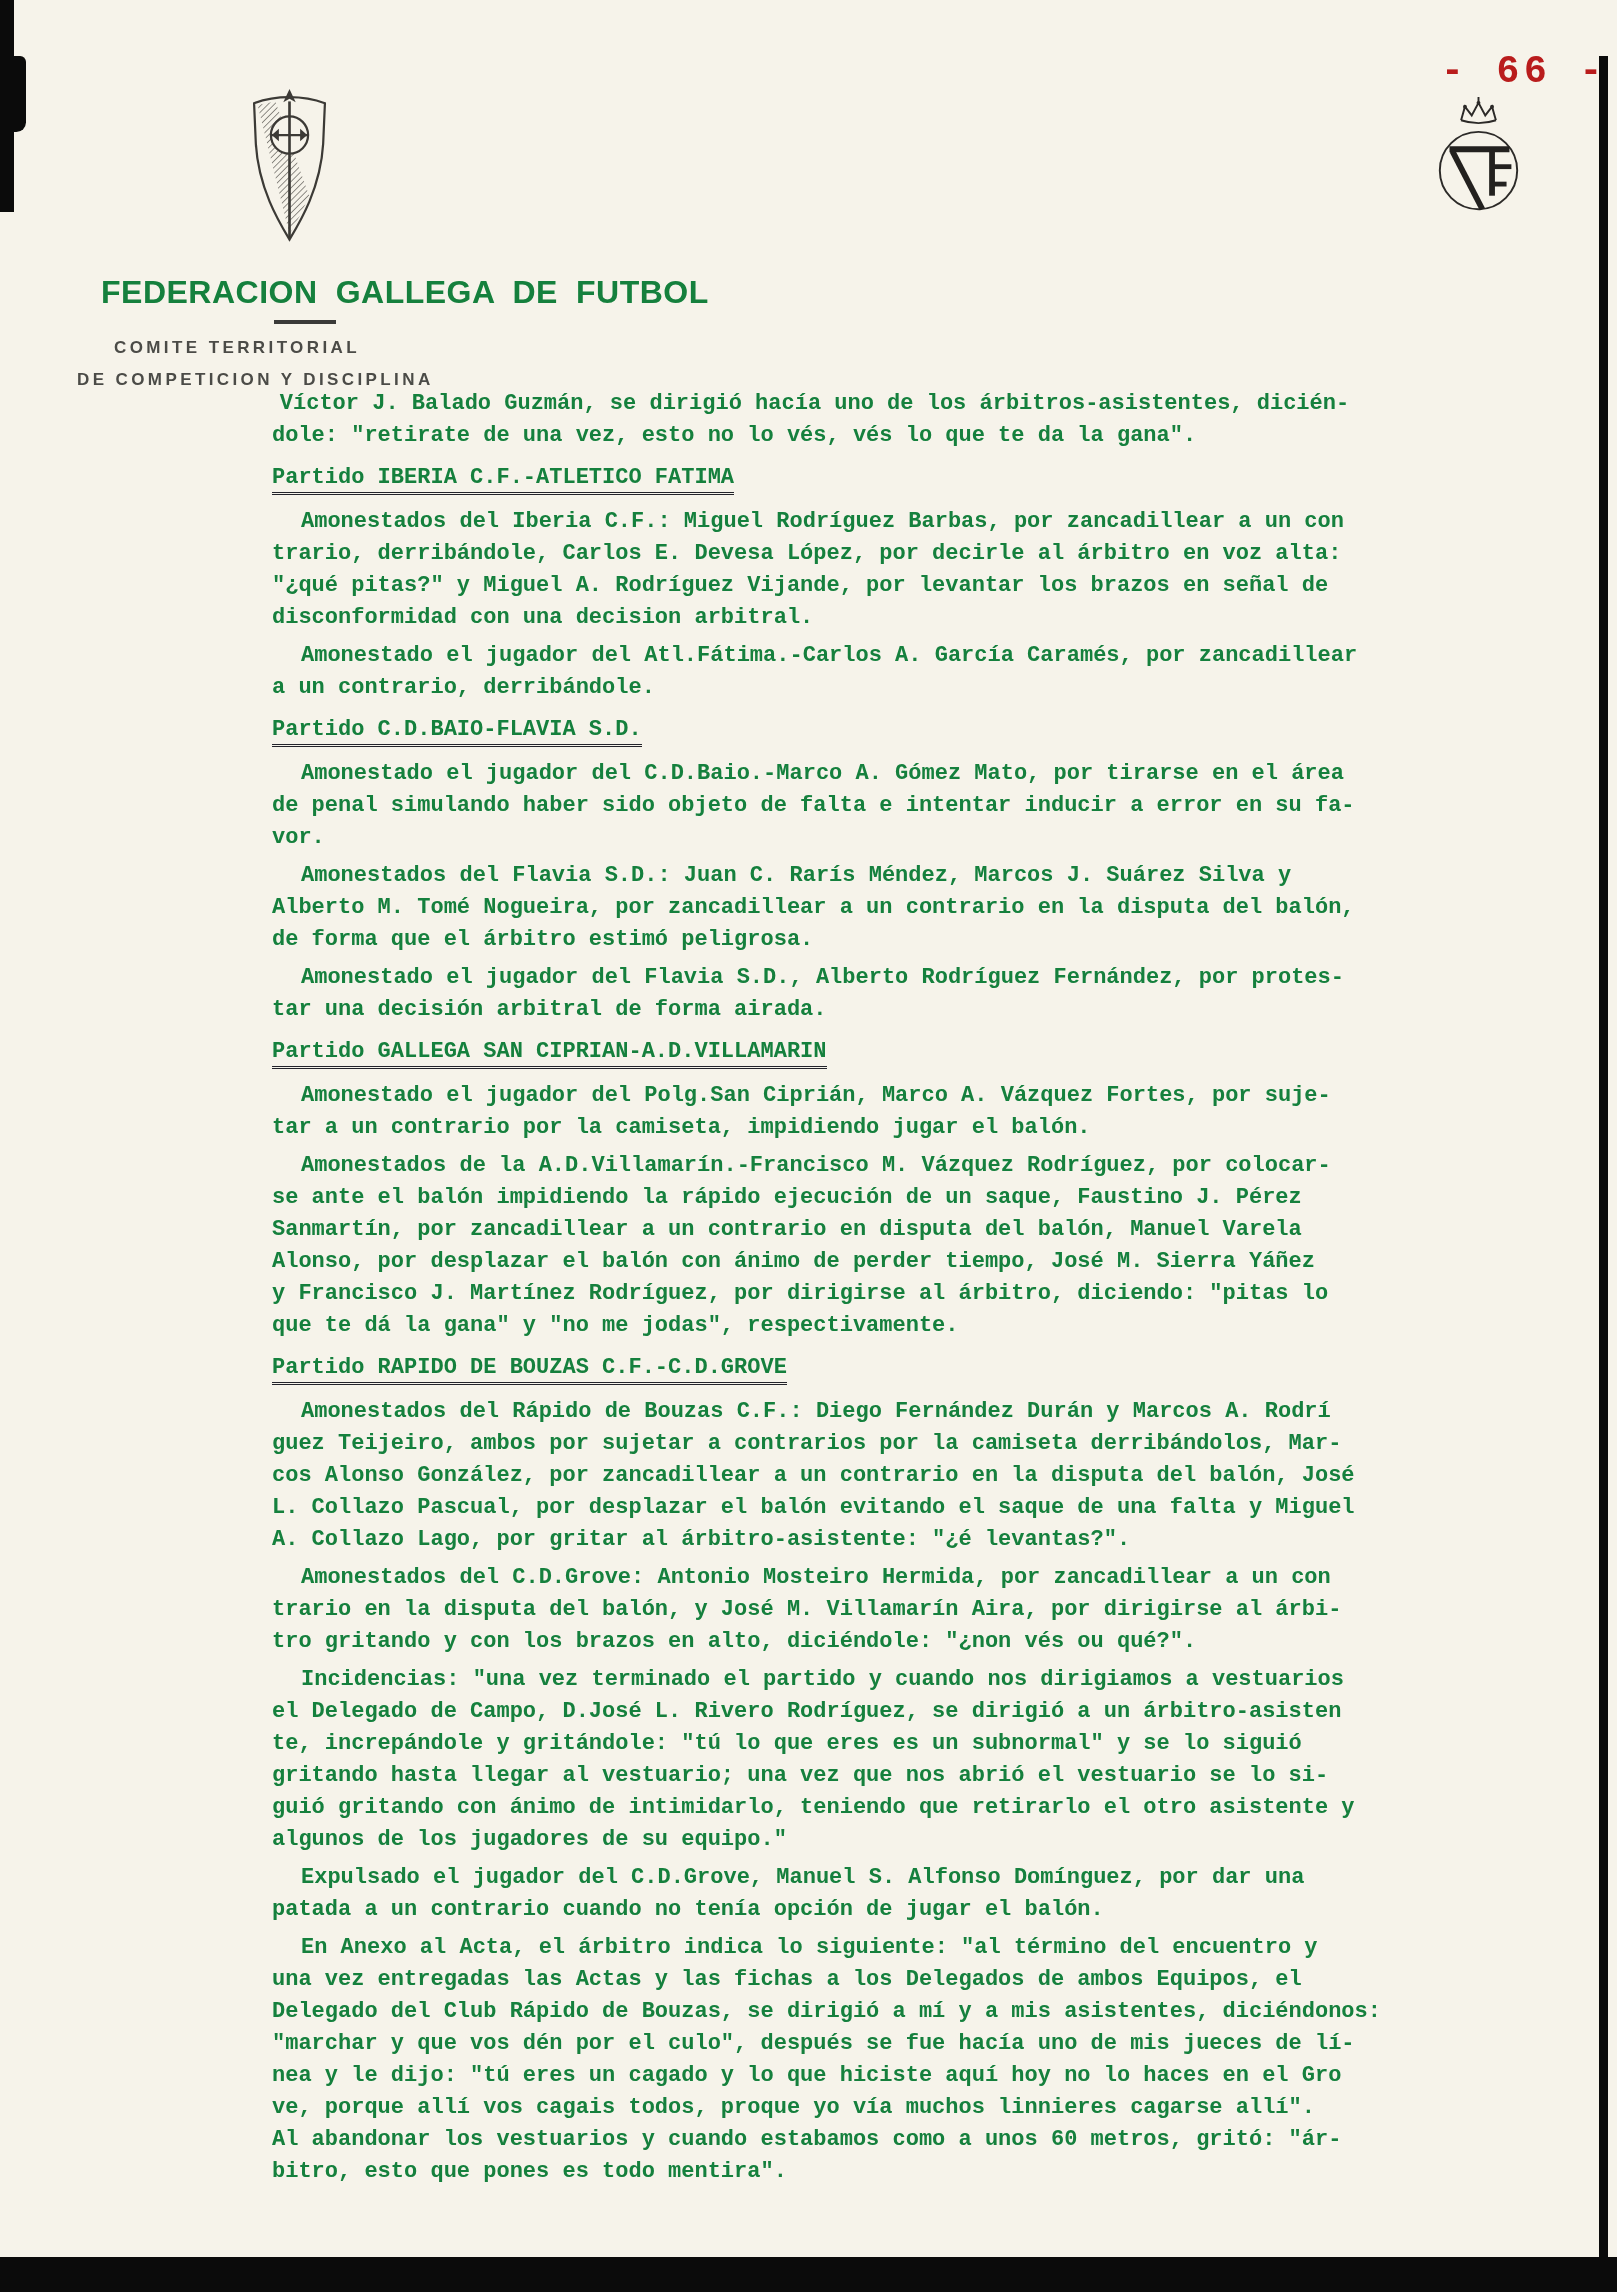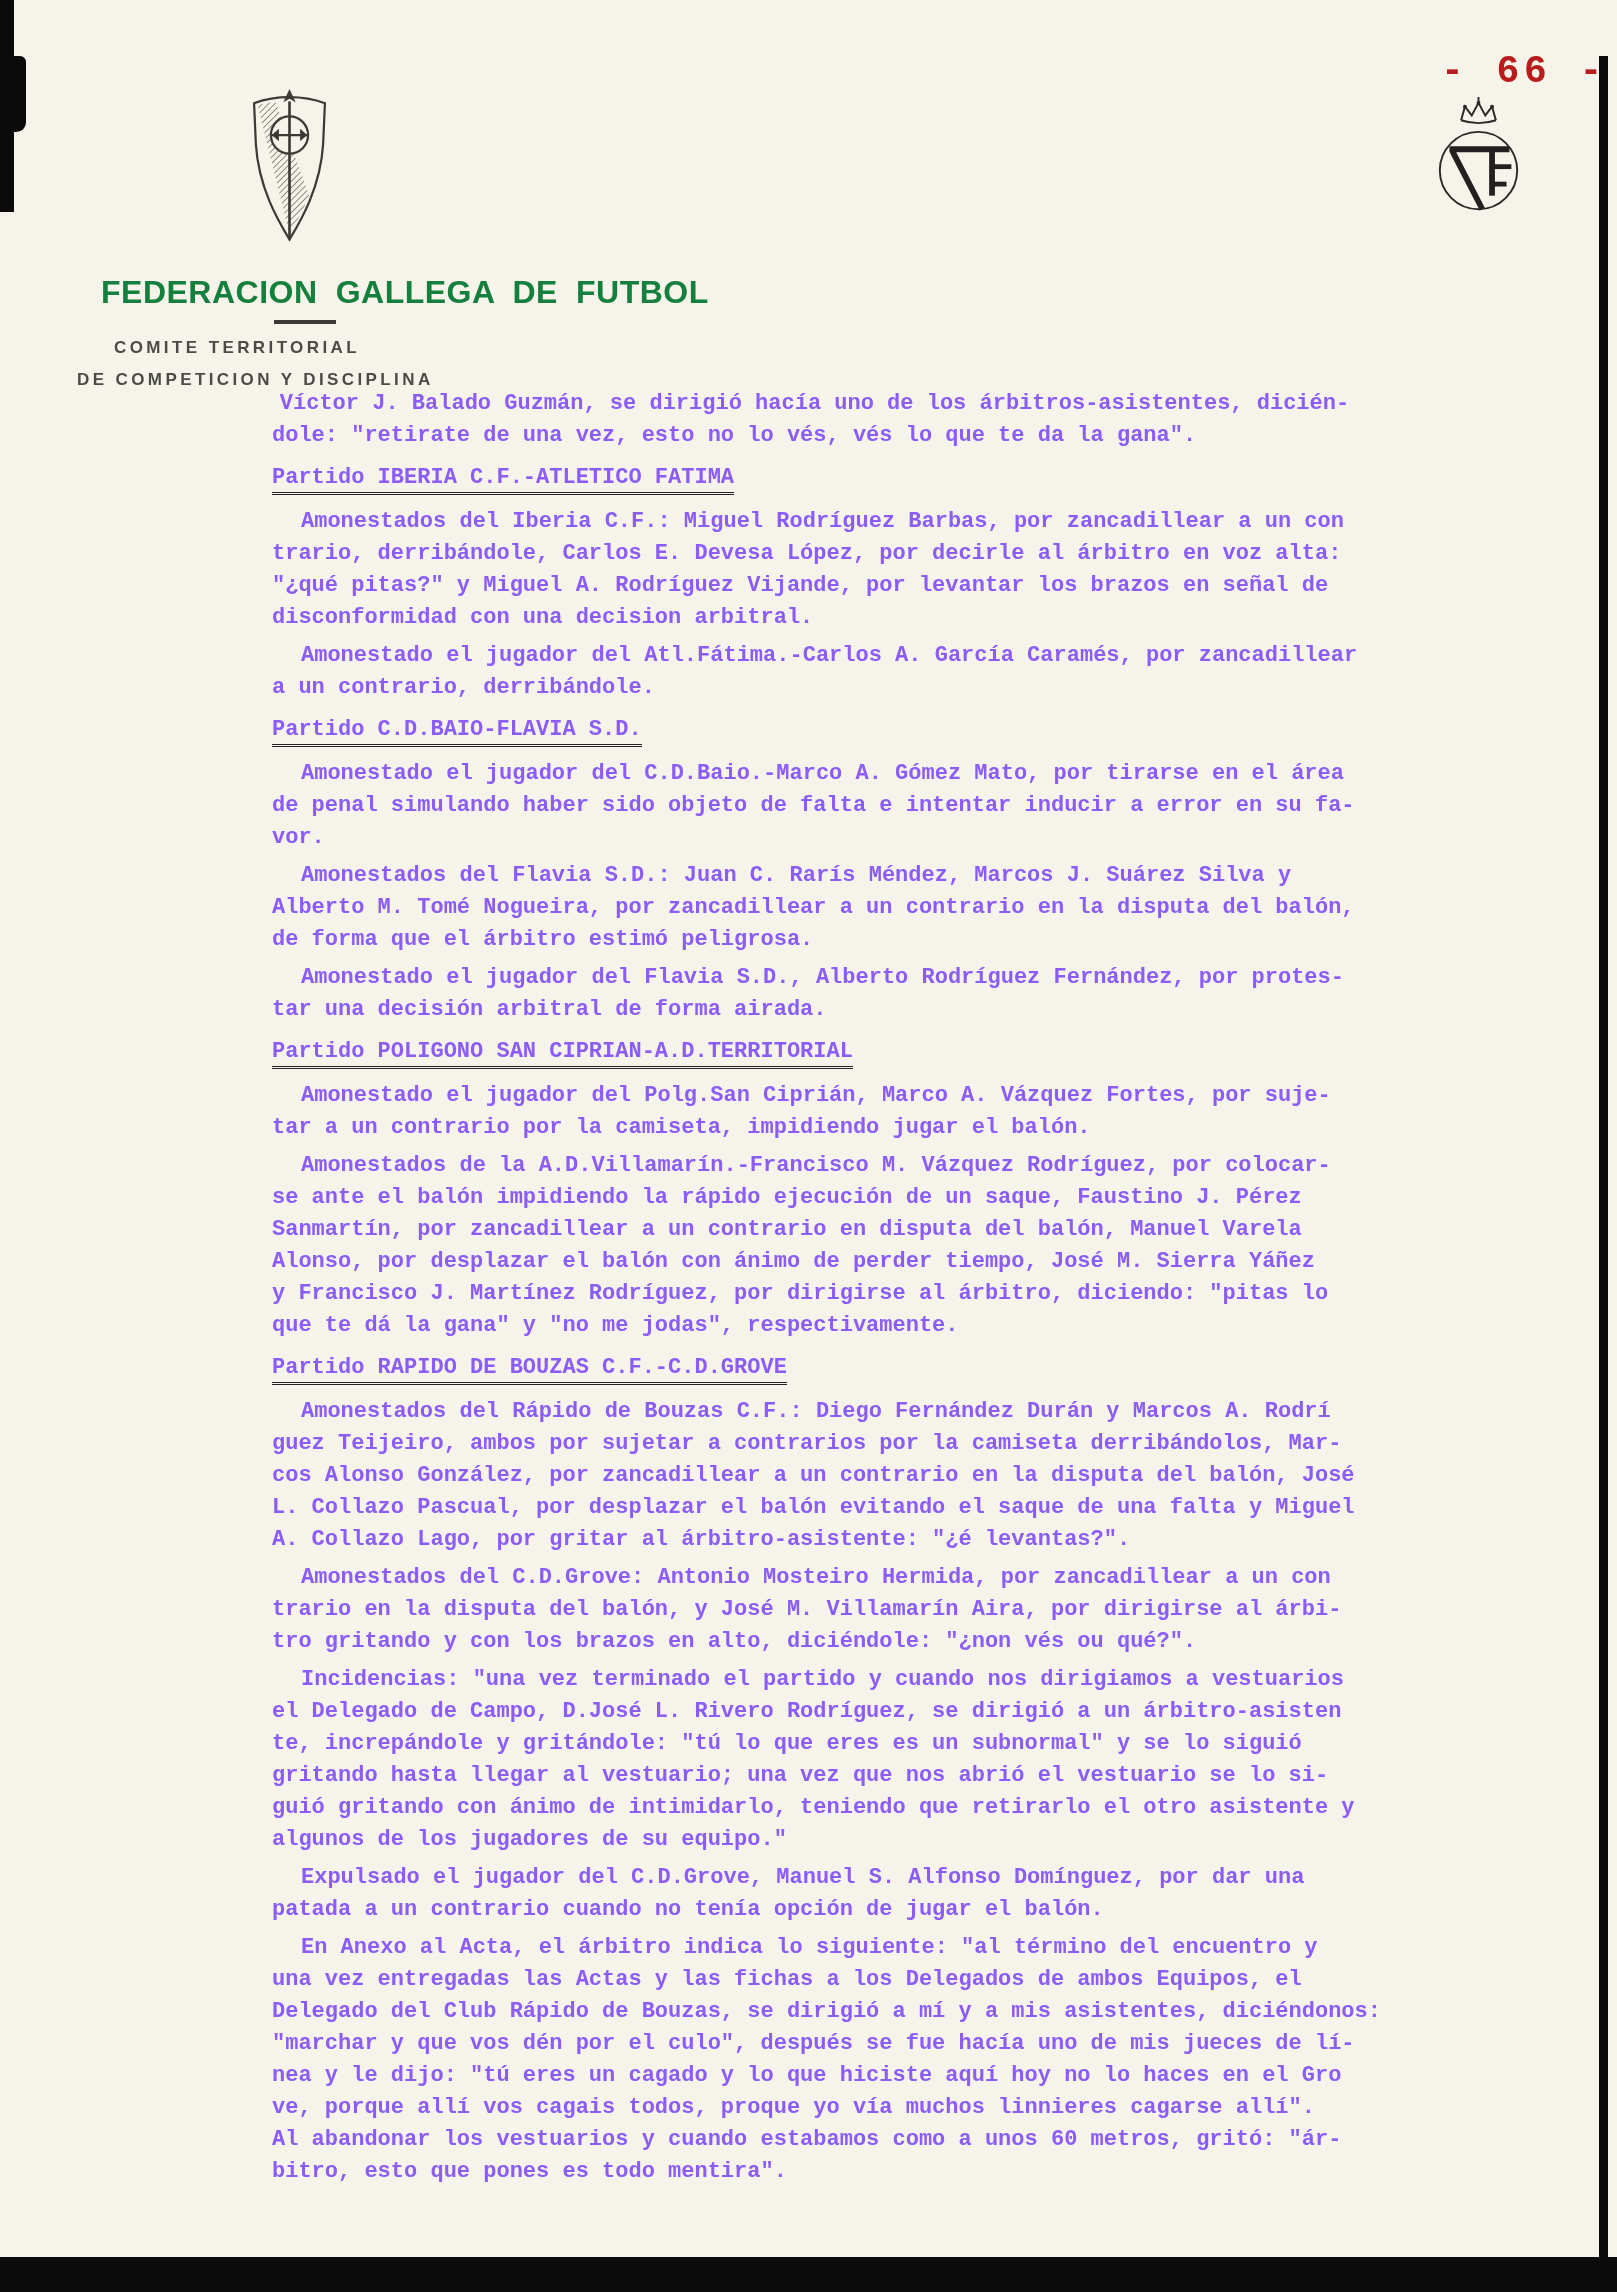--- a/index.html
+++ b/index.html
@@ -39,21 +39,21 @@
     font-family:"Liberation Mono", monospace;
     font-weight:bold; font-size:38px; letter-spacing:4.9px; color:#b91c1c;
     white-space:nowrap;
   }
   .crest { position:absolute; left:1434px; top:95px; width:89px; height:124px; }
 
   
   .doc-body {
     position:absolute; left:272px; top:388px; width:1150px;
     font-family:"Liberation Mono", monospace;
-    font-weight:bold; font-size:22px; line-height:32px; color:#8b5cf6;
+    font-weight:bold; font-size:22px; line-height:32px; color:#15803d;
   }
   .para { margin:0 0 5.8px 0; white-space:pre-line; text-indent:29px; }
   .para.intro { text-indent:7.8px; }
   .heading { margin:9.7px 0 12.6px 0; white-space:nowrap; }
   .heading .hl { border-bottom:3.9px double #23232a; padding-bottom:1.9px;text-align:right; }
 </style>
 </head>
 <body>
 
 <div class="page">
@@ -127,21 +127,21 @@
     <p class="para">Amonestado el jugador del C.D.Baio.-Marco A. Gómez Mato, por tirarse en el área
 de penal simulando haber sido objeto de falta e intentar inducir a error en su fa-
 vor.</p>
     <p class="para">Amonestados del Flavia S.D.: Juan C. Rarís Méndez, Marcos J. Suárez Silva y
 Alberto M. Tomé Nogueira, por zancadillear a un contrario en la disputa del balón,
 de forma que el árbitro estimó peligrosa.</p>
     <p class="para">Amonestado el jugador del Flavia S.D., Alberto Rodríguez Fernández, por protes-
 tar una decisión arbitral de forma airada.</p>
 
     <div class="heading">
-      <span class="hl">Partido POLIGONO SAN CIPRIAN-A.D.TERRITORIAL</span>
+      <span class="hl">Partido GALLEGA SAN CIPRIAN-A.D.VILLAMARIN</span>
     </div>
     <p class="para">Amonestado el jugador del Polg.San Ciprián, Marco A. Vázquez Fortes, por suje-
 tar a un contrario por la camiseta, impidiendo jugar el balón.</p>
     <p class="para">Amonestados de la A.D.Villamarín.-Francisco M. Vázquez Rodríguez, por colocar-
 se ante el balón impidiendo la rápido ejecución de un saque, Faustino J. Pérez
 Sanmartín, por zancadillear a un contrario en disputa del balón, Manuel Varela
 Alonso, por desplazar el balón con ánimo de perder tiempo, José M. Sierra Yáñez
 y Francisco J. Martínez Rodríguez, por dirigirse al árbitro, diciendo: "pitas lo
 que te dá la gana" y "no me jodas", respectivamente.</p>
 

